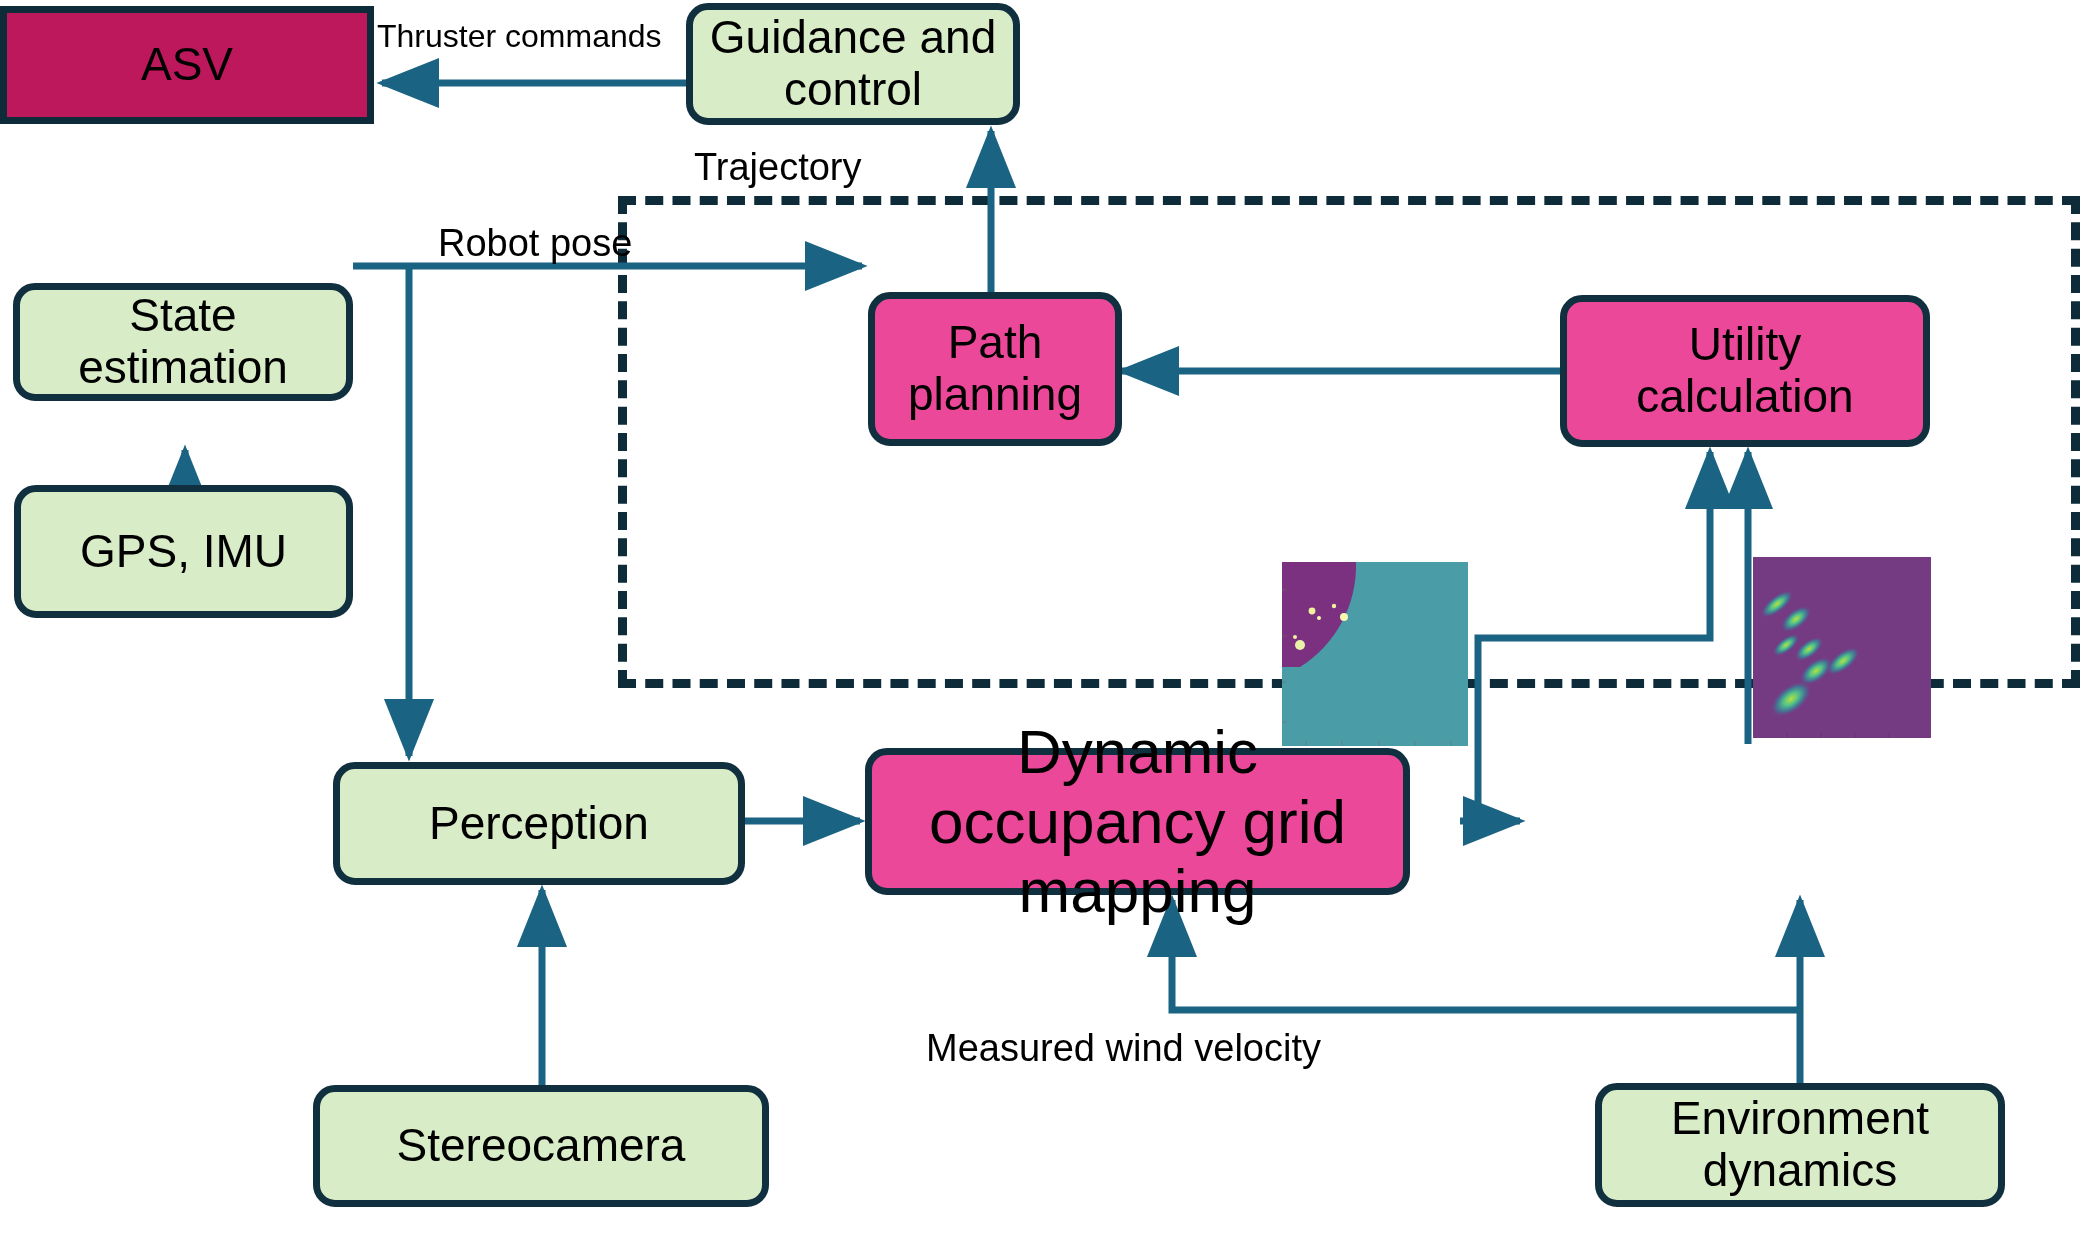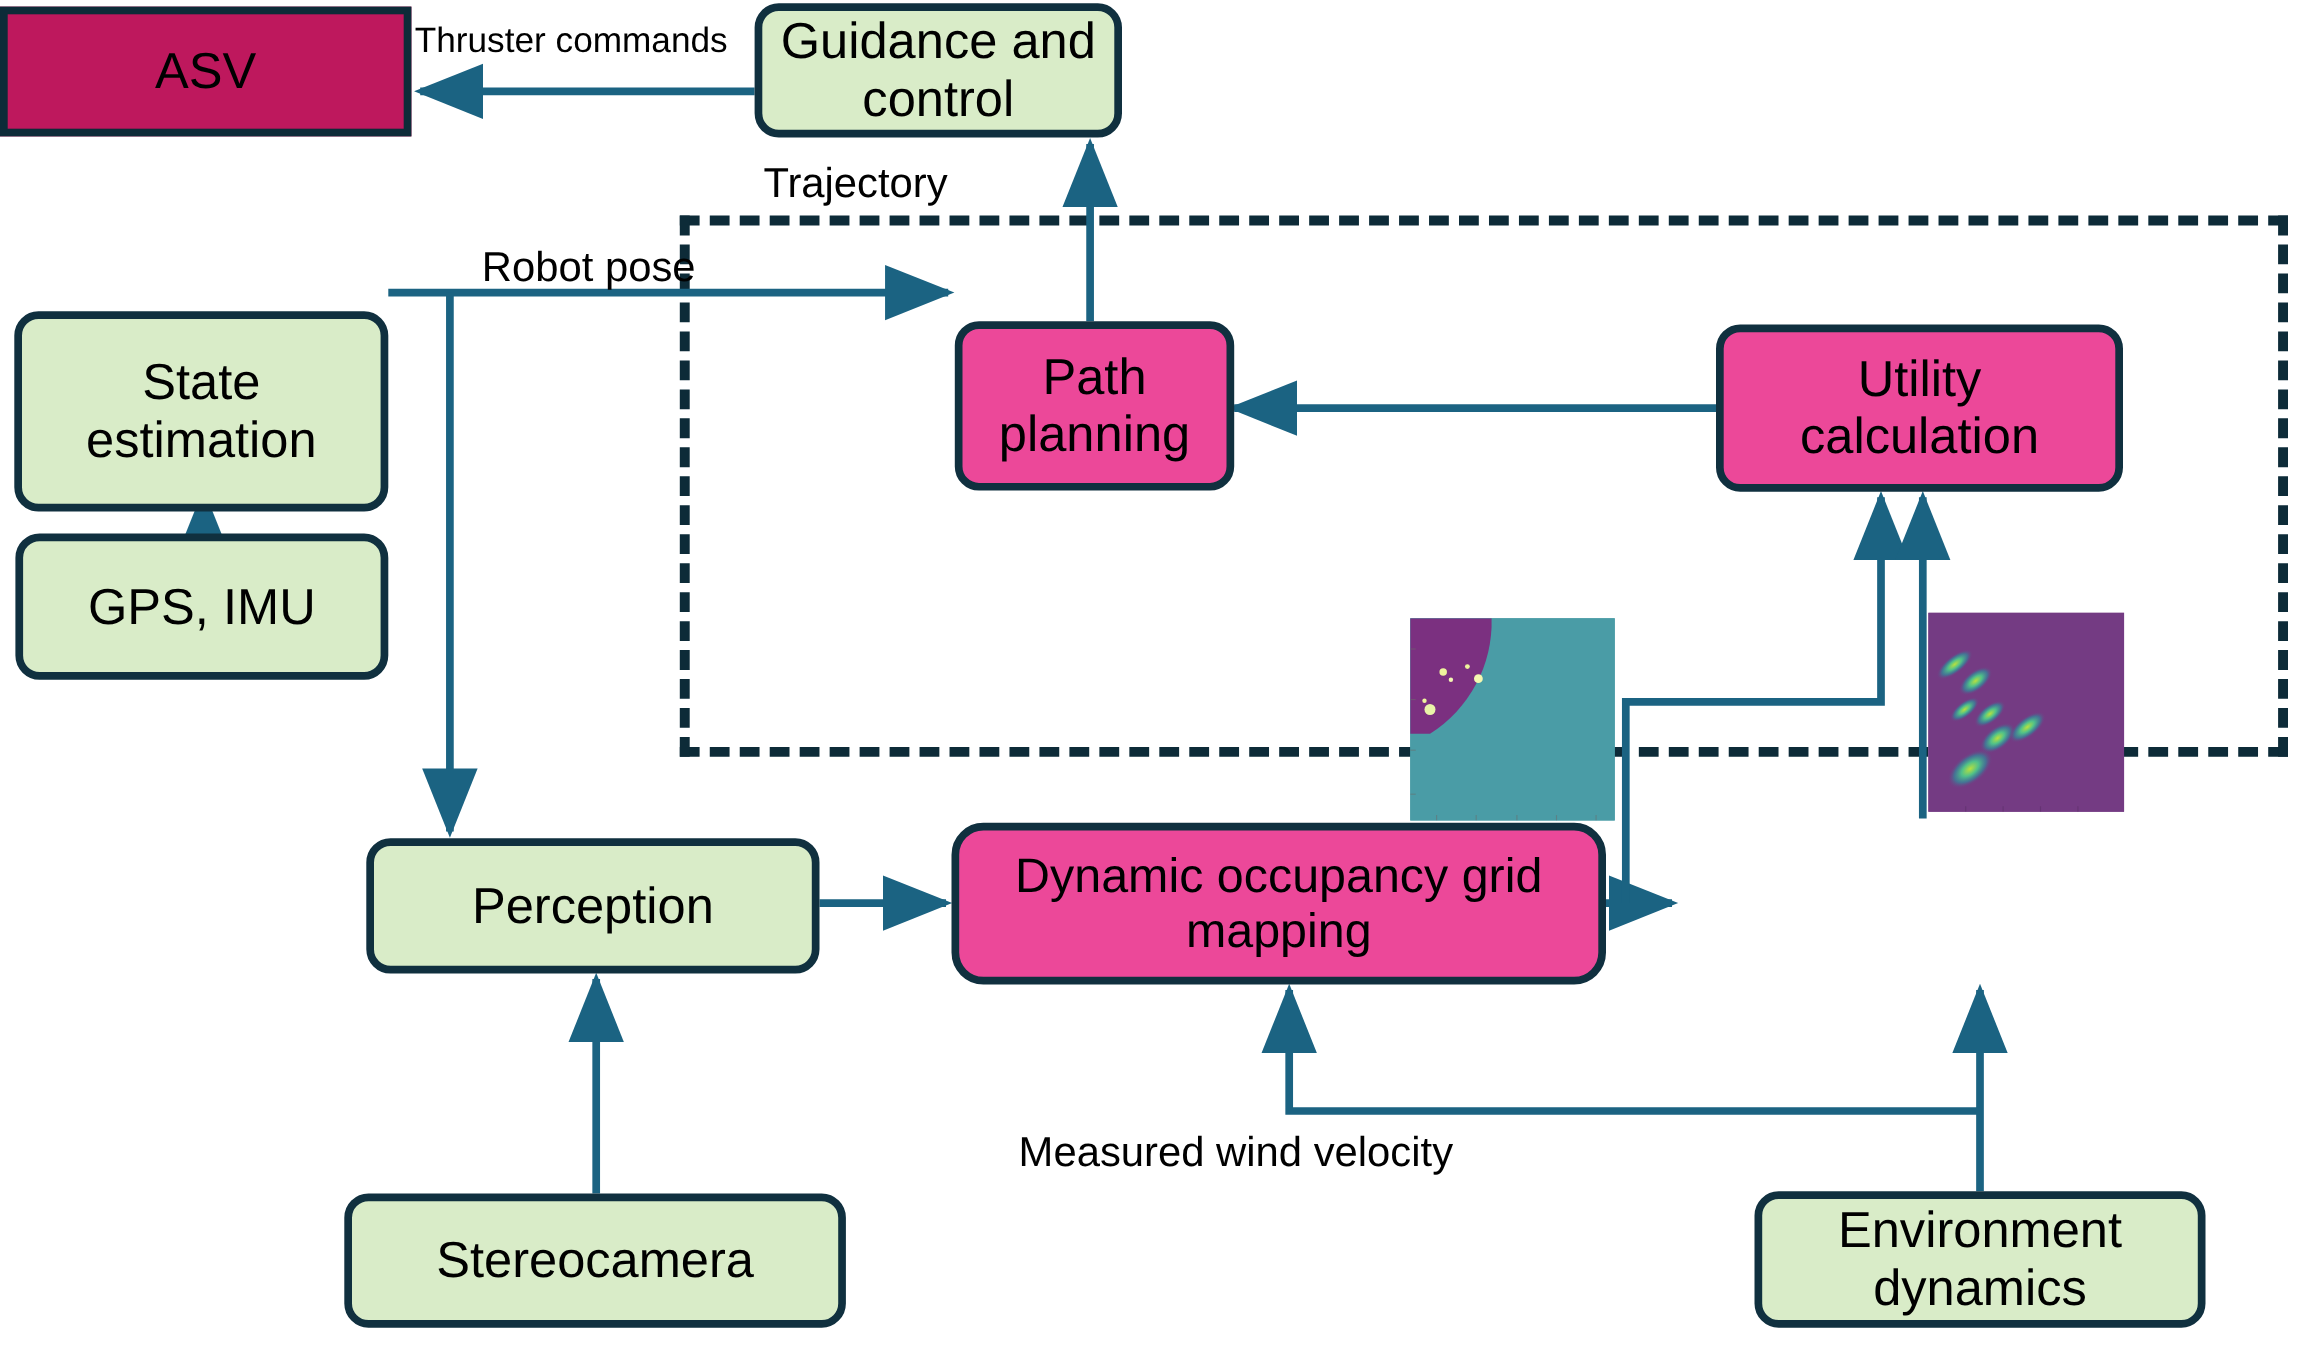--- a/index.html
+++ b/index.html
@@ -113,21 +113,21 @@
   </div>
 
   <div class="node sharp grey" style="left:0px;top:6px;width:374px;height:118px;font-size:46px;">
     <span class="lbl">ASV</span>
   </div>
 
   <div class="node rounded green" style="left:686px;top:3px;width:334px;height:122px;font-size:46px;align-items:center;">
     <span class="lbl">Guidance and control</span>
   </div>
 
-  <div class="node rounded green" style="left:13px;top:283px;width:340px;height:182px;font-size:46px;">
+  <div class="node rounded green" style="left:13px;top:283px;width:340px;height:118px;font-size:46px;">
     <span class="lbl">State estimation</span>
   </div>
 
   <div class="node rounded green" style="left:14px;top:485px;width:339px;height:133px;font-size:46px;">
     <span class="lbl">GPS, IMU</span>
   </div>
 
   <div class="node rounded green" style="left:333px;top:762px;width:412px;height:123px;font-size:46px;">
     <span class="lbl">Perception</span>
   </div>
@@ -137,21 +137,21 @@
   </div>
 
   <div class="node rounded blue" style="left:868px;top:292px;width:254px;height:154px;font-size:46px;">
     <span class="lbl">Path planning</span>
   </div>
 
   <div class="node rounded blue" style="left:1560px;top:295px;width:370px;height:152px;font-size:46px;">
     <span class="lbl">Utility calculation</span>
   </div>
 
-  <div class="node rounded blue" style="left:865px;top:748px;width:595px;height:147px;font-size:44px;border-radius:29px;">
+  <div class="node rounded blue" style="left:865px;top:748px;width:545px;height:147px;font-size:62px;">
     <span class="lbl">Dynamic occupancy grid mapping</span>
   </div>
 
 
   <div class="node rounded green" style="left:1595px;top:1083px;width:410px;height:124px;font-size:46px;">
     <span class="lbl">Environment dynamics</span>
   </div>
 
   <div class="edgelabel" style="left:377px;top:18px;font-size:32px;text-align:center;">Thruster commands</div>
 

